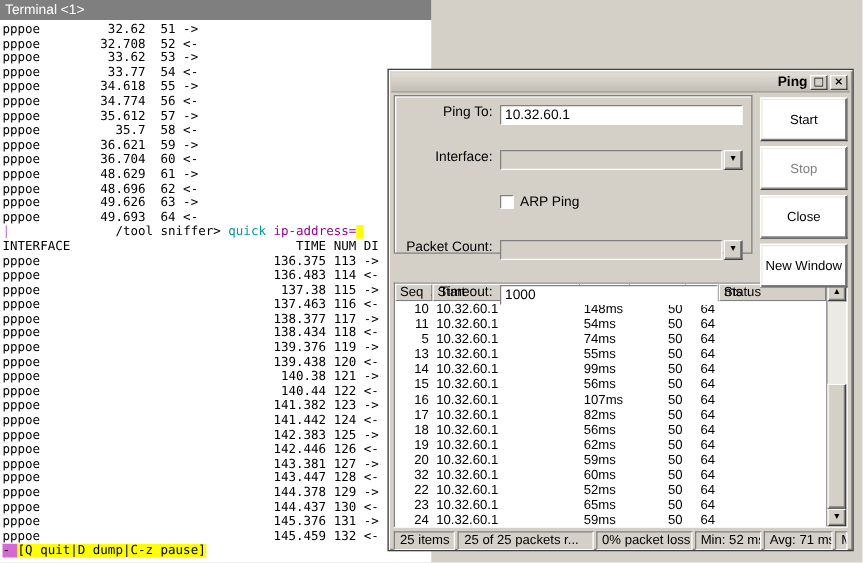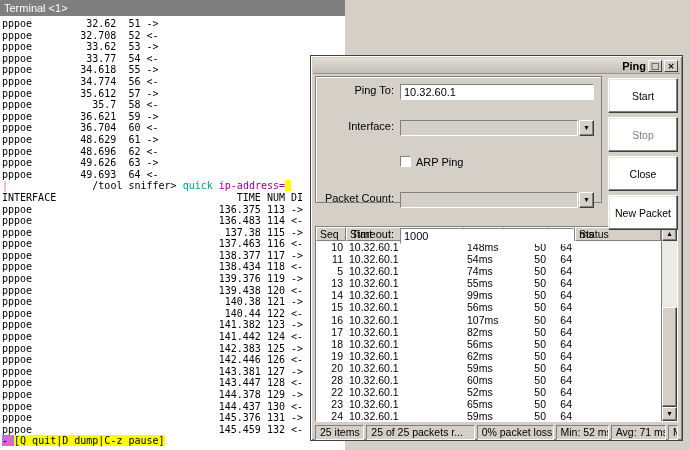--- a/index.html
+++ b/index.html
@@ -200,21 +200,21 @@
       <div class="frow">
         <span class="flabel">Timeout:</span>
         <input class="finput" readonly="" value="1000" style="">
         <span class="unit">ms</span>
       </div>
     </div>
     <div class="btncol">
       <button class="btn">Start</button>
       <button class="btn disabled">Stop</button>
       <button class="btn">Close</button>
-      <button class="btn">New Packet</button>
+      <button class="btn">New Window</button>
     </div>
   </div>
 
   <div class="table-wrap">
     <div class="table-main">
       <div class="thead">
         <span class="th th-seq">
           <span>Seq</span>
           <span class="sort">▴</span>
         </span>
@@ -307,21 +307,21 @@
           </div>
           <div class="trow">
             <span class="td td-seq">20</span>
             <span class="td td-host">10.32.60.1</span>
             <span class="td td-time">59ms</span>
             <span class="td td-size">50</span>
             <span class="td td-ttl">64</span>
             <span class="td td-status"></span>
           </div>
           <div class="trow">
-            <span class="td td-seq">28</span>
+            <span class="td td-seq">32</span>
             <span class="td td-host">10.32.60.1</span>
             <span class="td td-time">60ms</span>
             <span class="td td-size">50</span>
             <span class="td td-ttl">64</span>
             <span class="td td-status"></span>
           </div>
           <div class="trow">
             <span class="td td-seq">22</span>
             <span class="td td-host">10.32.60.1</span>
             <span class="td td-time">52ms</span>

